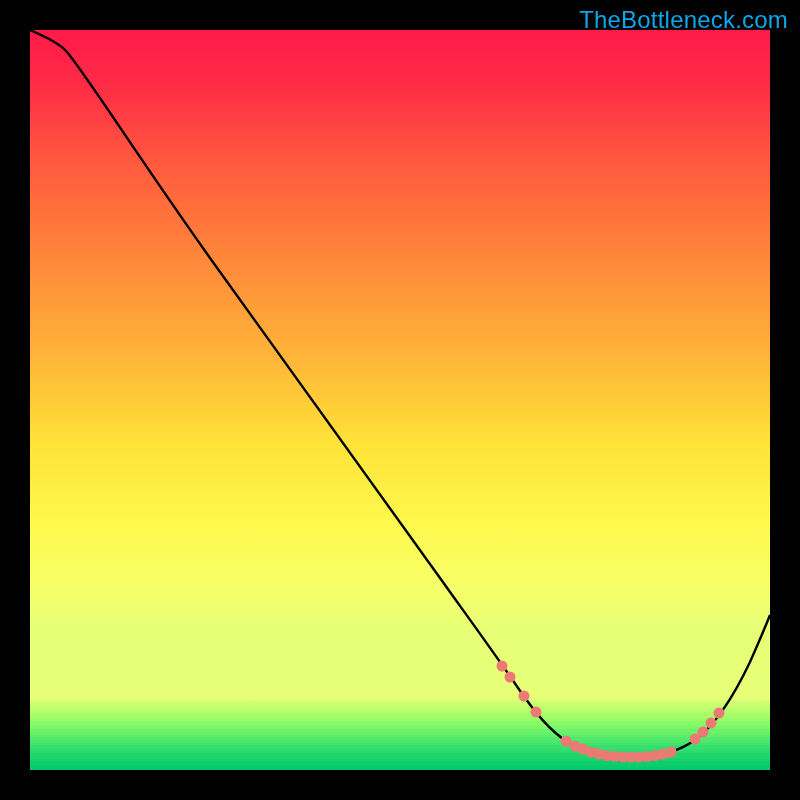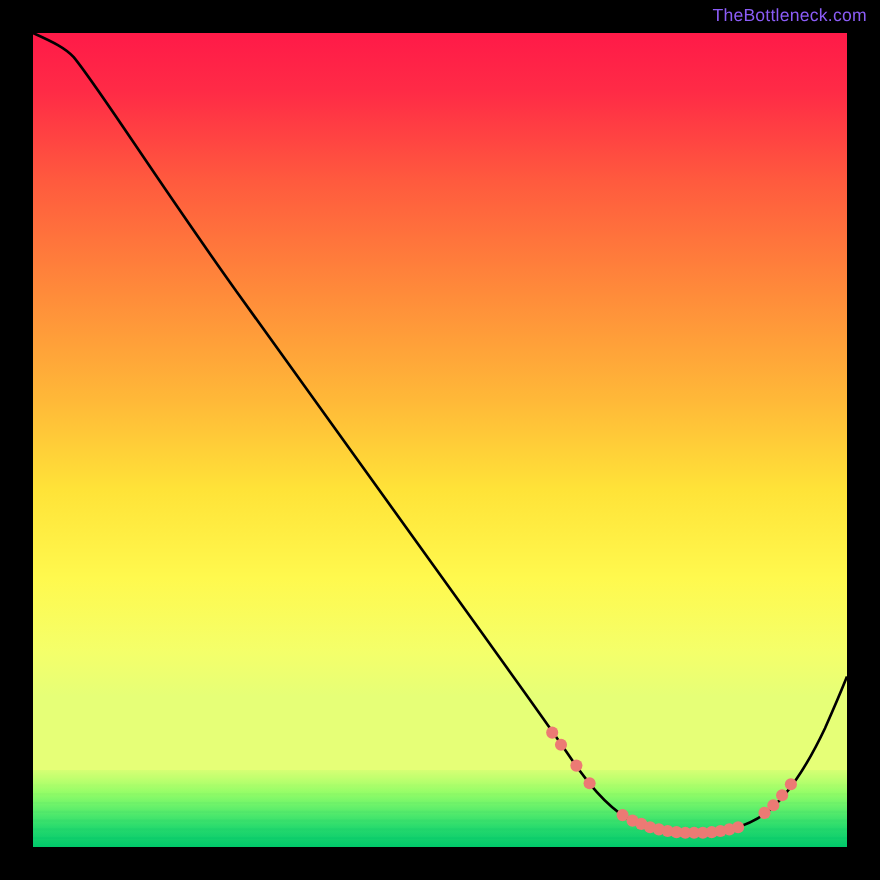--- a/index.html
+++ b/index.html
@@ -25,22 +25,22 @@
   .curve {
     position: absolute;
     inset: 0;
     pointer-events: none;
   }
   .watermark {
     position: absolute;
     top: 6px;
     right: 12px;
     font-family: Arial, Helvetica, sans-serif;
-    font-size: 16px;
-    color: #8b5cf6;
+    font-size: 24px;
+    color: #0ea5e9;
     letter-spacing: 0.2px;
   }
 </style>
 </head>
 <body>
 
 <div class="frame">
 
   <div class="plot">
 

